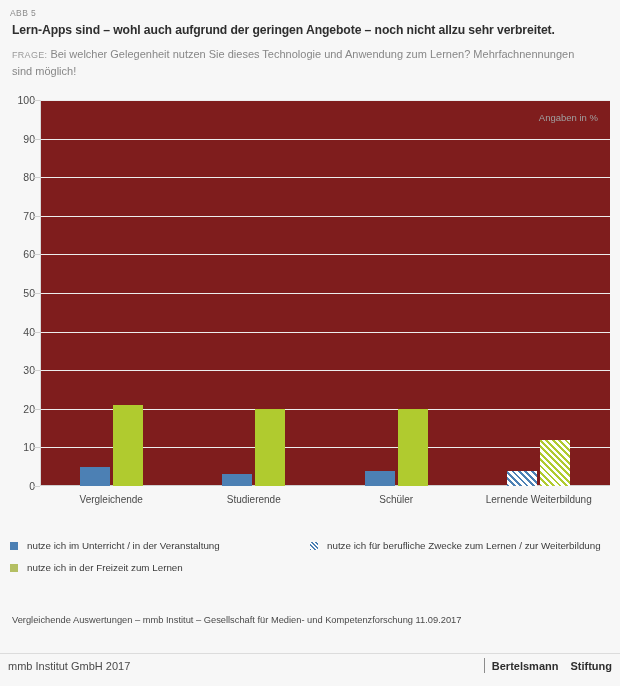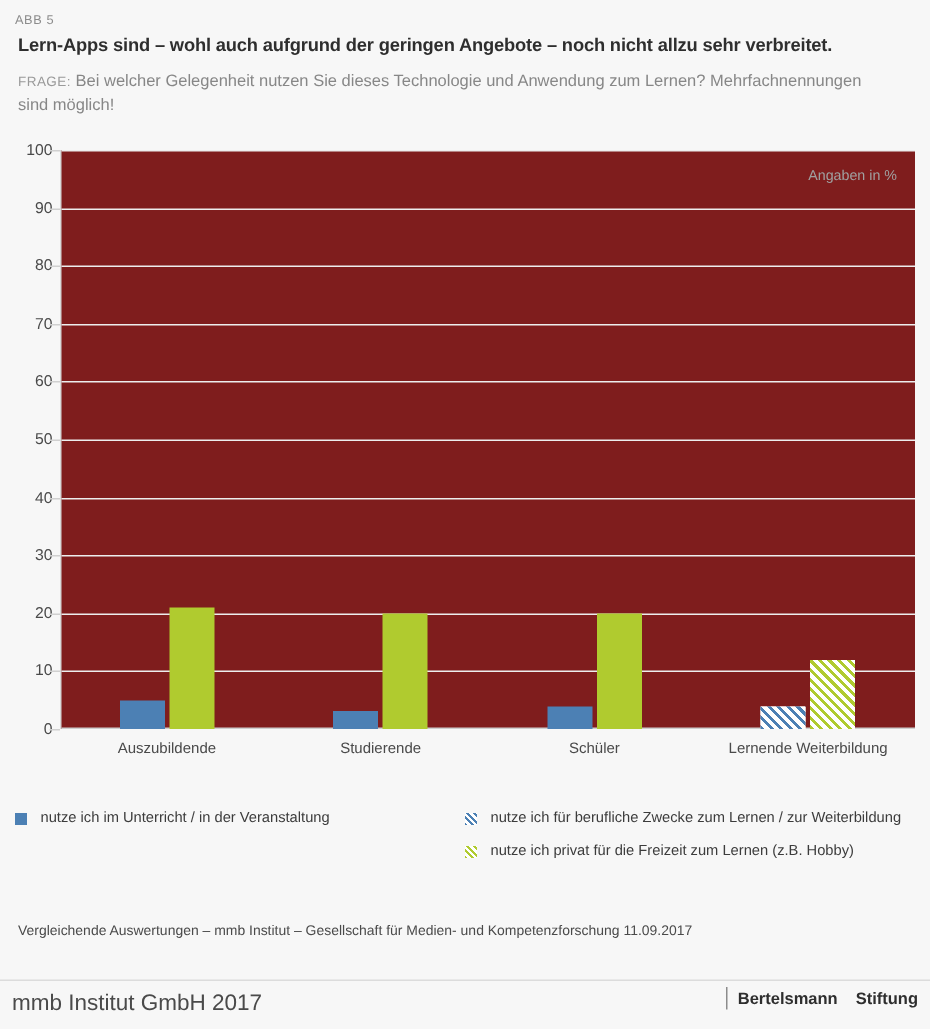--- a/index.html
+++ b/index.html
@@ -177,21 +177,21 @@
     left: 0;
     top: 653px;
     width: 620px;
     height: 1px;
     background: #dcdcdc;
   }
   .foot-left {
     position: absolute;
     left: 8px;
     top: 660px;
-    font-size: 15px;
+    font-size: 11px;
     color: #4a4a4a;
   }
   .foot-right {
     position: absolute;
     right: 8px;
     top: 658px;
     font-size: 11px;
     color: #2e2e2e;
     display: flex;
     align-items: center;
@@ -258,39 +258,39 @@
       <div class="bar blue" title="nutze ich im Unterricht / in der Veranstaltung: 5%" style="left: 79.75px; bottom: 40px; height: 19.3px; width: 30px;"></div>
       <div class="bar green" title="nutze ich in der Freizeit zum Lernen: 21%" style="left: 112.75px; bottom: 40px; height: 81.06px; width: 30px;"></div>
       <div class="bar blue" title="nutze ich im Unterricht / in der Veranstaltung: 3%" style="left: 222.25px; bottom: 40px; height: 11.58px; width: 30px;"></div>
       <div class="bar green" title="nutze ich in der Freizeit zum Lernen: 20%" style="left: 255.25px; bottom: 40px; height: 77.2px; width: 30px;"></div>
       <div class="bar blue" title="nutze ich im Unterricht / in der Veranstaltung: 4%" style="left: 364.75px; bottom: 40px; height: 15.44px; width: 30px;"></div>
       <div class="bar green" title="nutze ich in der Freizeit zum Lernen: 20%" style="left: 397.75px; bottom: 40px; height: 77.2px; width: 30px;"></div>
       <div class="bar blue hatch" title="nutze ich für berufliche Zwecke zum Lernen / zur Weiterbildung: 4%" style="left: 507.25px; bottom: 40px; height: 15.44px; width: 30px;"></div>
       <div class="bar green hatch" title="nutze ich privat für die Freizeit zum Lernen (z.B. Hobby): 12%" style="left: 540.25px; bottom: 40px; height: 46.32px; width: 30px;"></div>
     </div>
   <div id="cats-layer">
-      <div class="cat-label" style="left: 40px; width: 142.5px;">Auszubildende</div>
+      <div class="cat-label" style="left: 40px; width: 142.5px;">Vergleichende</div>
       <div class="cat-label" style="left: 182.5px; width: 142.5px;">Studierende</div>
       <div class="cat-label" style="left: 325px; width: 142.5px;">Schüler</div>
       <div class="cat-label" style="left: 467.5px; width: 142.5px;">Lernende Weiterbildung</div>
     </div>
 </div>
 
 <div class="legend" id="legend">
     <div class="legend-item" style="left: 0px; top: 0px;">
       <span class="swatch blue"></span>
       <span>nutze ich im Unterricht / in der Veranstaltung</span>
     </div>
+    <div class="legend-item" style="left: 0px; top: 22px;">
+      <span class="swatch olive"></span>
+      <span>nutze ich in der Freizeit zum Lernen</span>
+    </div>
     <div class="legend-item" style="left: 300px; top: 0px;">
       <span class="swatch blue-h"></span>
       <span>nutze ich für berufliche Zwecke zum Lernen / zur Weiterbildung</span>
-    </div>
-    <div class="legend-item" style="left: 300px; top: 22px;">
-      <span class="swatch green-h"></span>
-      <span>nutze ich privat für die Freizeit zum Lernen (z.B. Hobby)</span>
     </div>
   </div>
 
 <div class="source">
   <div>Vergleichende Auswertungen – mmb Institut – Gesellschaft für Medien- und Kompetenzforschung 11.09.2017</div>
 </div>
 <div class="foot-rule"></div>
 <div class="foot-left">mmb Institut GmbH 2017</div>
 <div class="foot-right">
   <span class="divider"></span>

